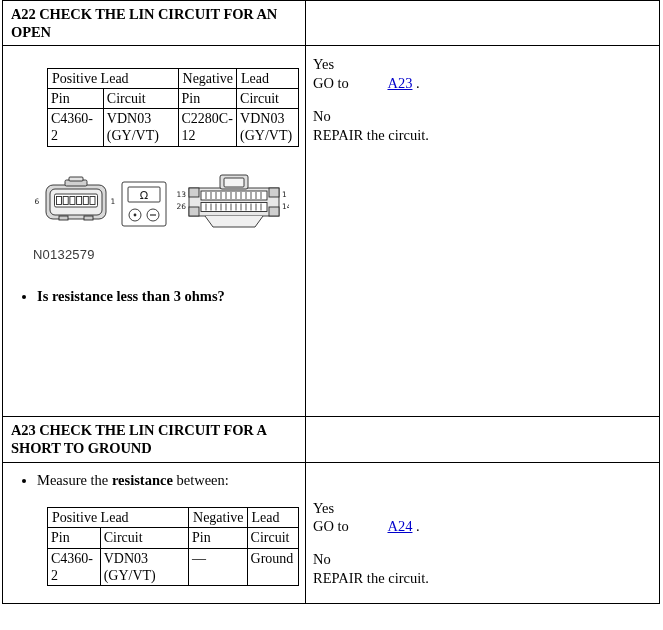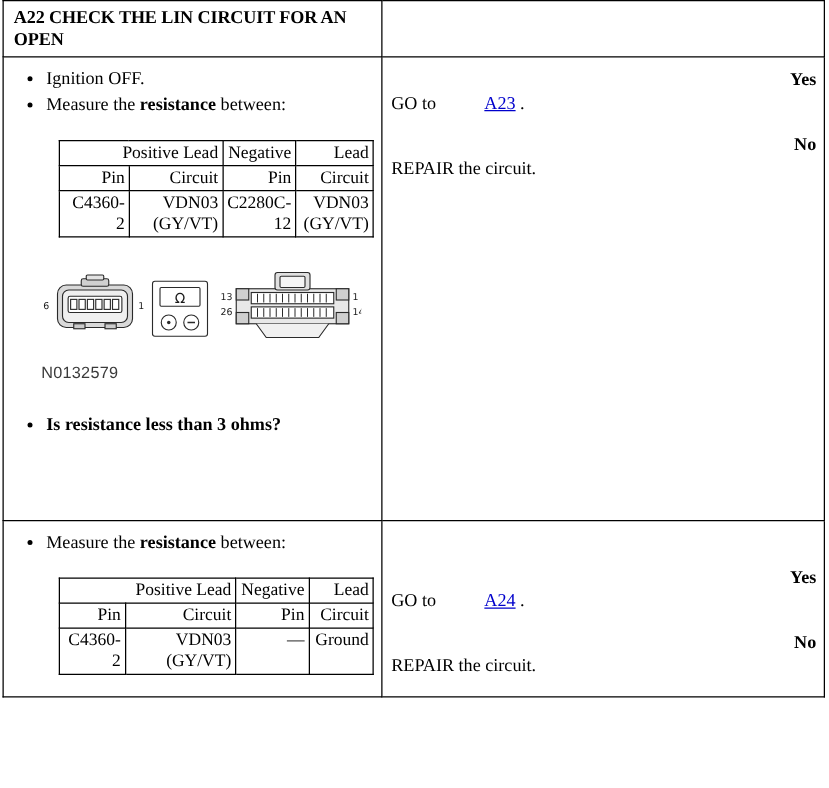--- a/index.html
+++ b/index.html
@@ -76,46 +76,45 @@
     table-layout: fixed;
     font-size: 14px;
   }
   .lead-table td {
     border: 1px solid #000000;
     padding: 1px 3px;
     line-height: 1.22;
     vertical-align: top;
   }
   .lead-table .lead-head {
-    text-align: right;
+    text-align: left;
     padding-left: 4px;
     margin-left: 43px;
   }
   .lead-table .ctr {
-    text-align: right;
+    text-align: left;
   }
   .lt-c0 { width: 56px; }
   .lt-c1 { width: 75px; }
   .lt-c2 { width: 57px; }
   .lt-c3 { width: 62px; }
 
   .lead-table.t2 .lt-c0 { width: 54px; }
   .lead-table.t2 .lt-c1 { width: 99px; }
   .lead-table.t2 .lt-c2 { width: 47px; }
   .lead-table.t2 .lt-c3 { width: 52px; }
 
   
   .answers {
     padding: 9px 6px 6px 7px;
     font-size: 14.5px;
     line-height: 1.3;
   }
   .ans-label {
-    font-weight: bold;
-    text-align: right;
+    font-weight: normal;
   }
   .ans-gap {
     height: 14px;
   }
   a.xref {
     color: #0000cc;
     text-decoration: underline;
     margin-left: 35px;
   }
 
@@ -147,24 +146,20 @@
         <td class="col-left">
           <div class="step-header">A22 CHECK THE LIN CIRCUIT FOR AN OPEN</div>
         </td>
         <td class="col-right"></td>
       </tr>
 
       <tr>
         <td class="col-left" style="height:370px;">
           <div class="step-body">
 
-            <ul class="bullets">
-              <li>Ignition OFF.</li>
-              <li><span>Measure the </span><b>resistance</b><span> between:</span></li>
-            </ul>
 
             <table class="lead-table t1">
               <colgroup>
                 <col class="lt-c0">
                   <col class="lt-c1">
                   <col class="lt-c2">
                   <col class="lt-c3">
               </colgroup>
               <tbody>
                 <tr>
@@ -286,20 +281,26 @@
           <div class="answers">
             <div class="ans-label">Yes</div>
             <div><span>GO to </span><a class="xref" href="#">A23</a><span> .</span></div>
             <div class="ans-gap"></div>
             <div class="ans-label">No</div>
             <div>REPAIR the circuit.</div>
           </div>
         </td>
       </tr>
 
+      <tr>
+        <td class="col-left">
+          <div class="step-header">A23 CHECK THE LIN CIRCUIT FOR A SHORT TO GROUND</div>
+        </td>
+        <td class="col-right"></td>
+      </tr>
 
       <tr>
         <td class="col-left" style="height:140px;">
           <div class="step-body">
 
             <ul class="bullets">
               <li><span>Measure the </span><b>resistance</b><span> between:</span></li>
             </ul>
 
             <table class="lead-table t2">

